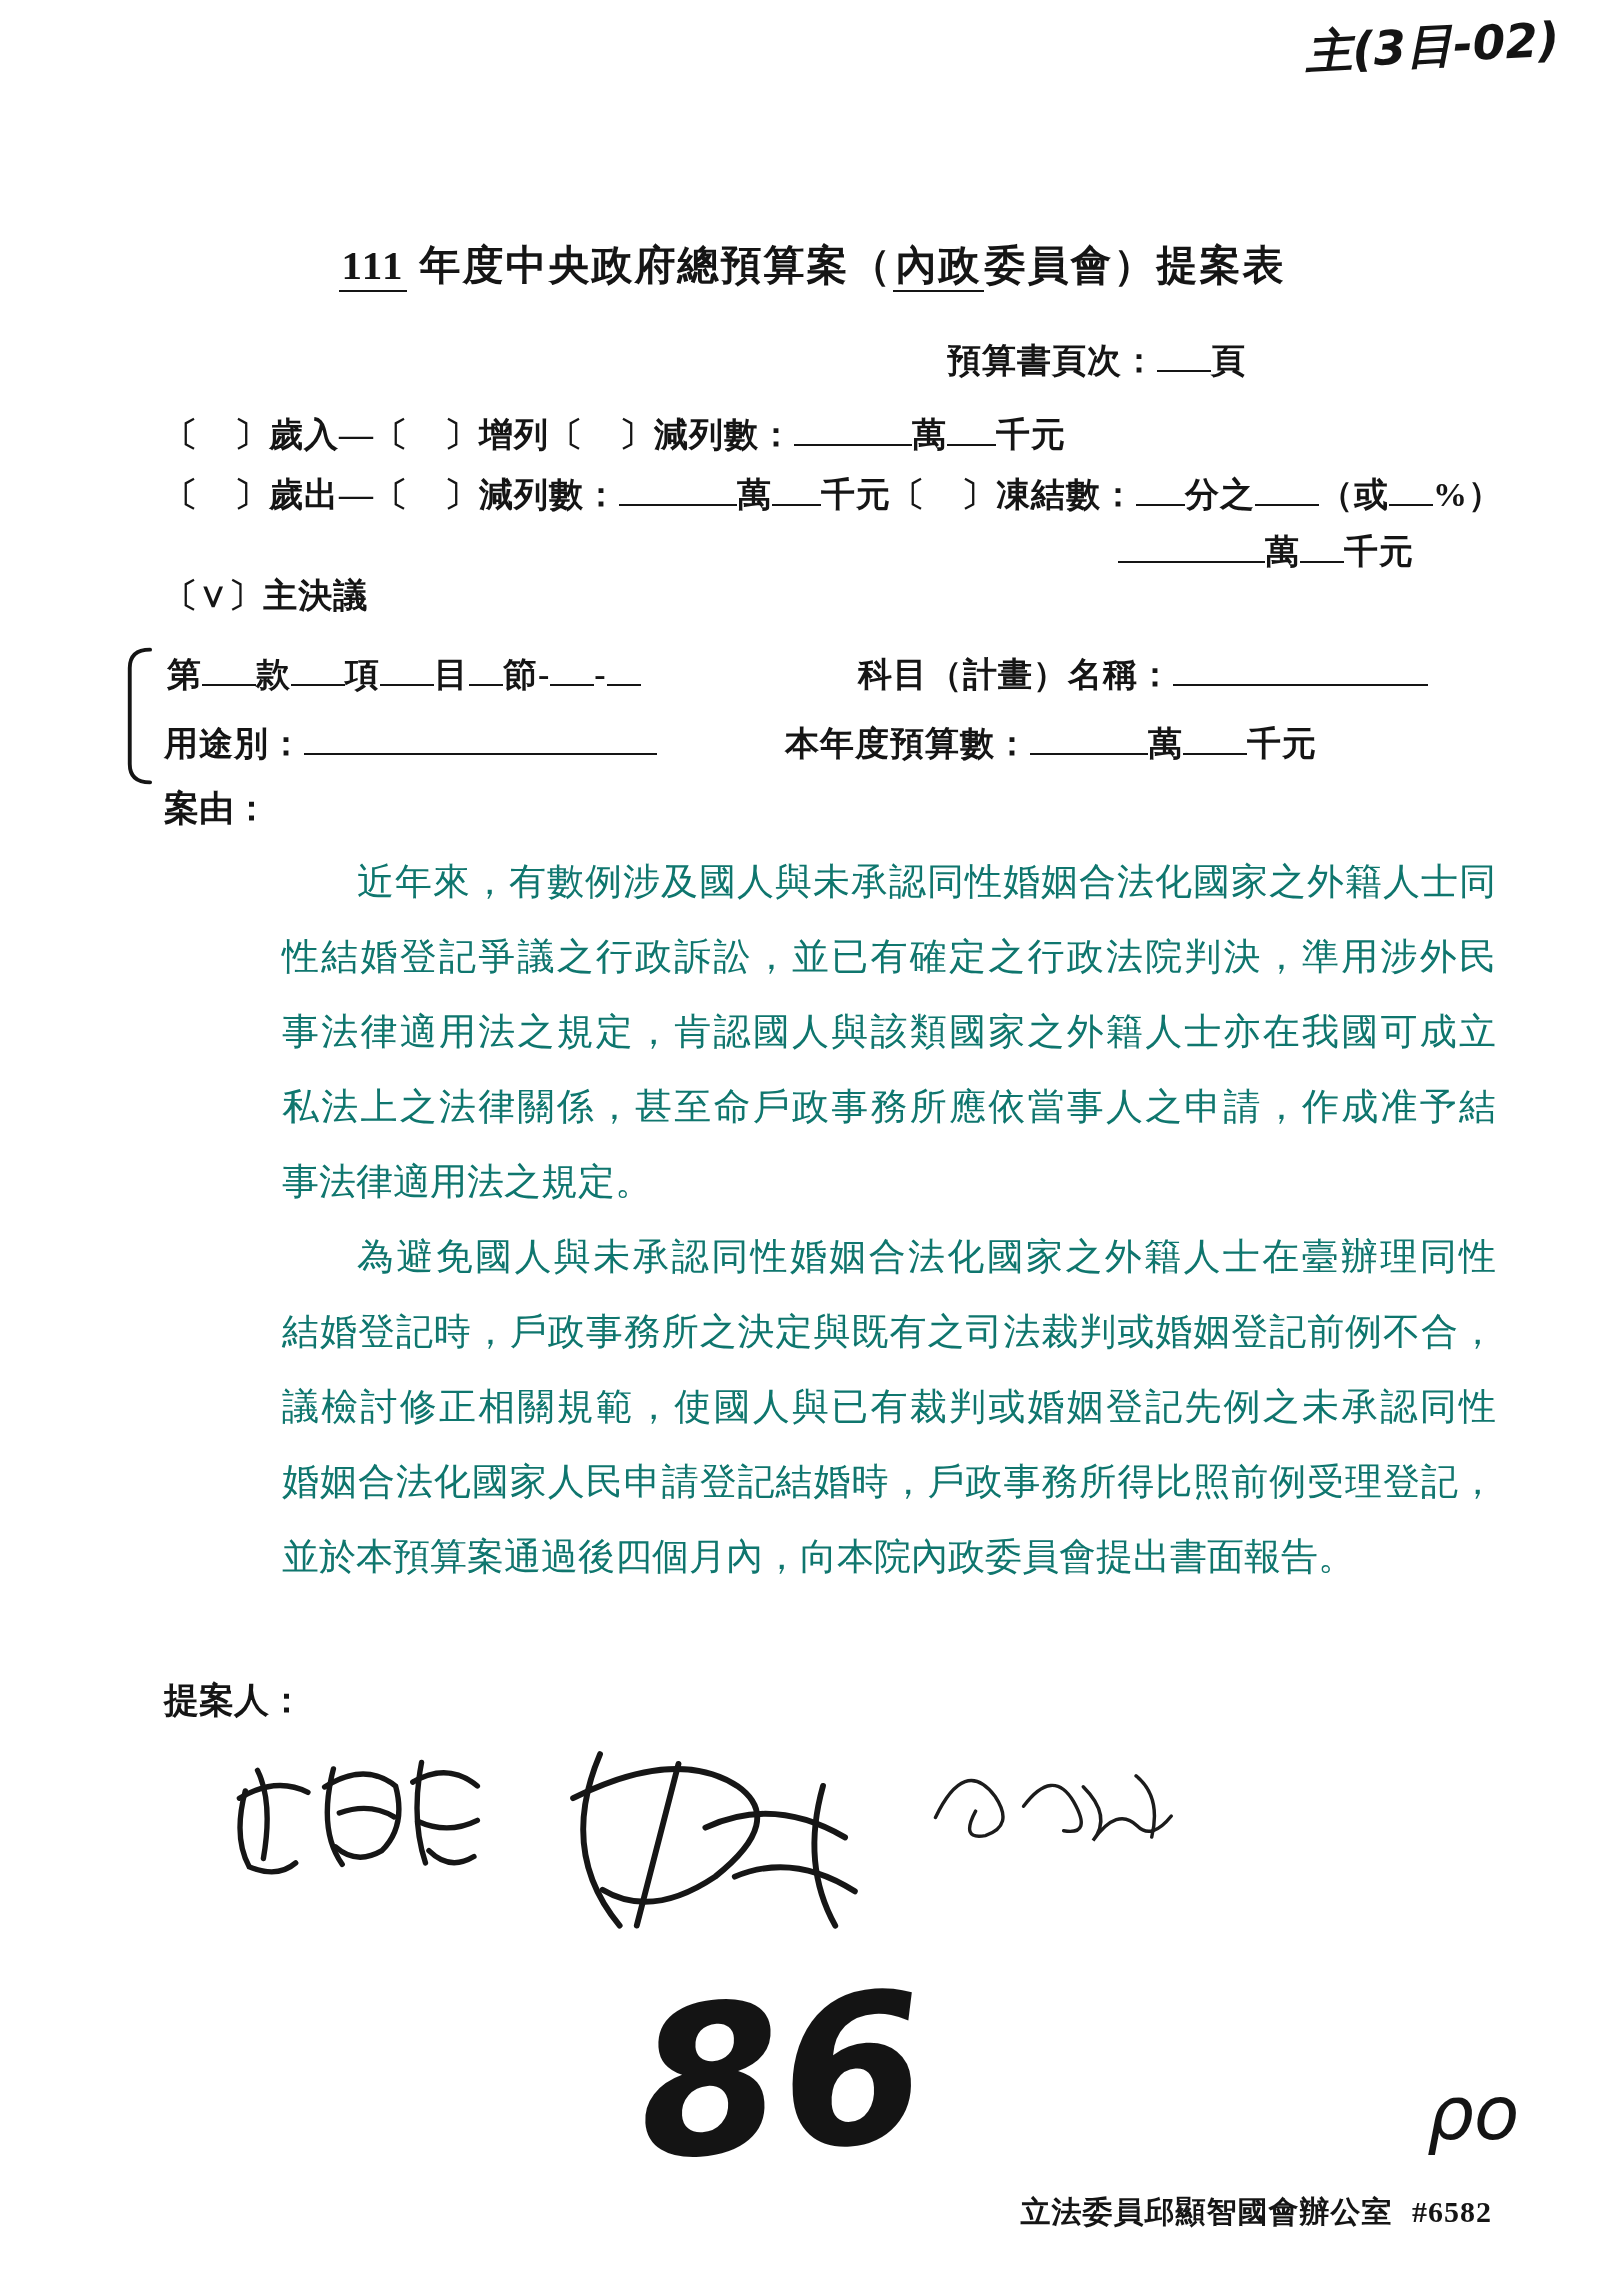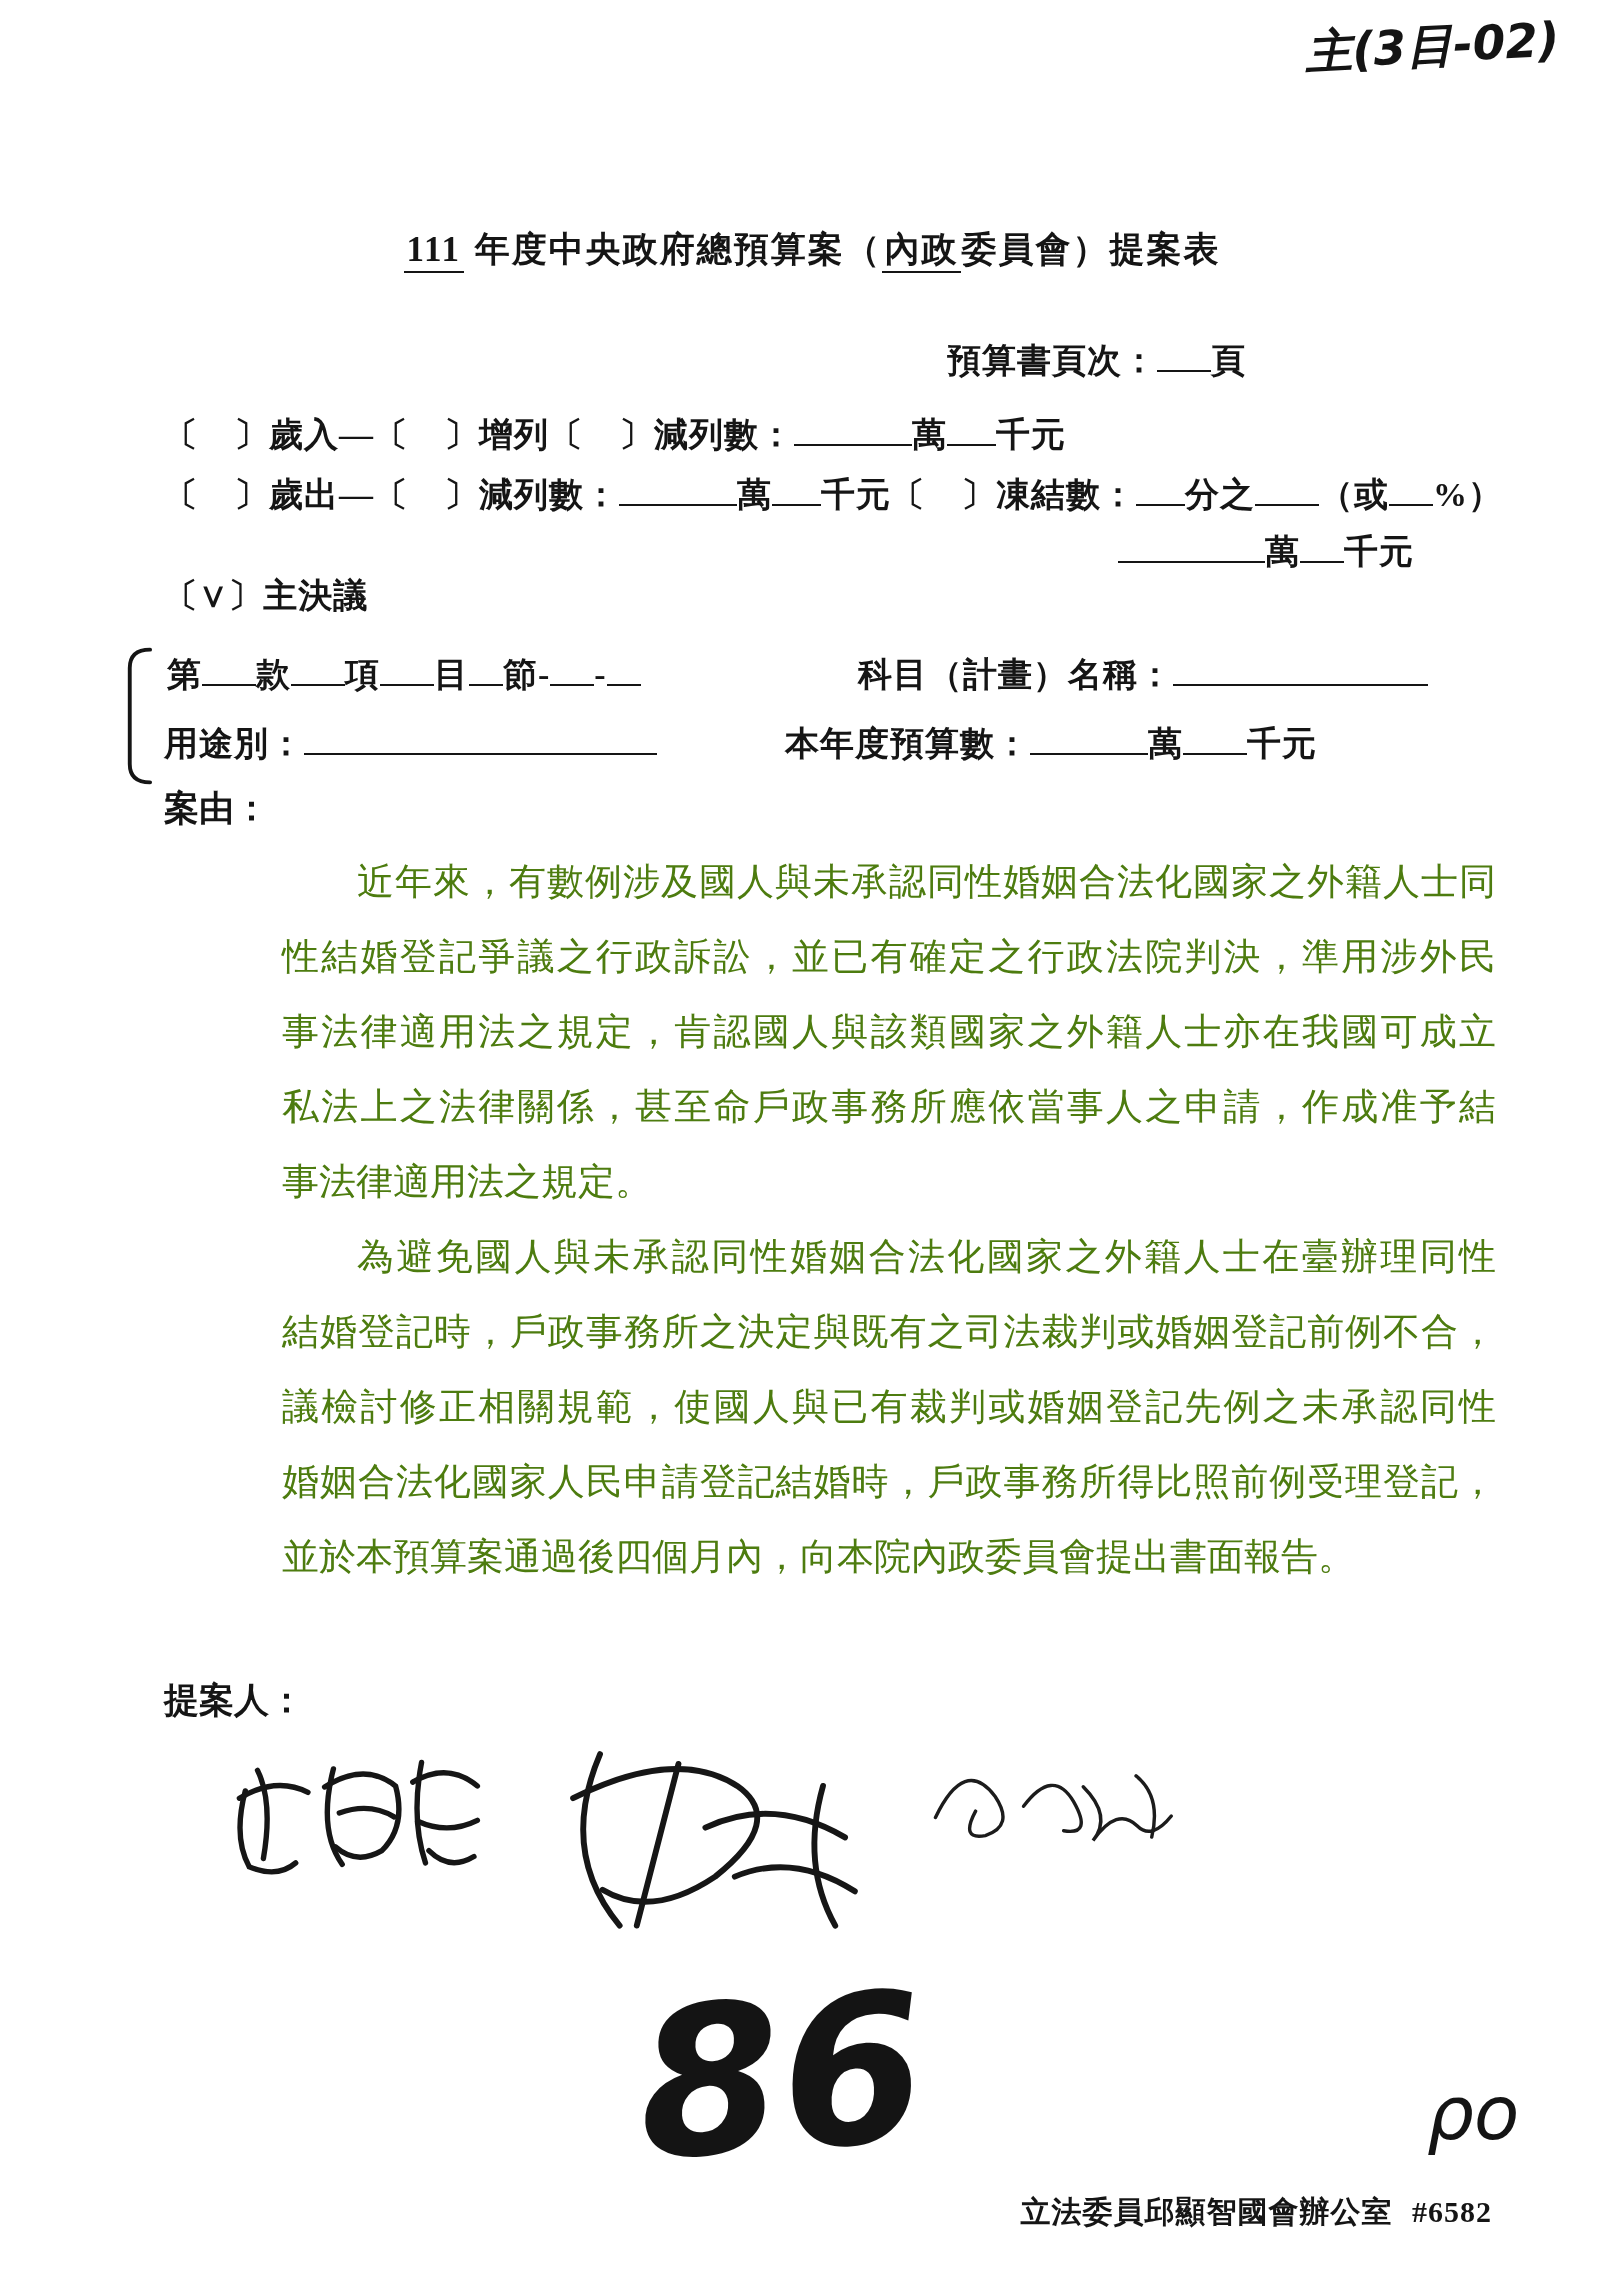--- a/index.html
+++ b/index.html
@@ -7,23 +7,23 @@
   .page {
     position:relative;
     width:1624px; height:2295px;
     background:#ffffff;
     color:#151515;
     font-family:"Liberation Serif", serif;
     overflow:hidden;
   }
   .abs { position:absolute; }
   .title {
-    top:226px; left:0; width:1624px;
+    top:238px; left:0; width:1624px;
     text-align:center;
-    font-size:35px; font-weight:bold;
+    font-size:41px; font-weight:bold;
     letter-spacing:2px;
   }
   .u { border-bottom:2.9px solid #151515; padding:0 2.9px 2px 2.9px; }
   .formline {
     font-size:34px; font-weight:bold;
     white-space:nowrap;
     letter-spacing:1px;
   }
   .blank {
     display:inline-block;
@@ -32,21 +32,21 @@
   }
   .blank.filled { text-align:center; font-weight:bold; }
   .w70{width:34px}.w90{width:44px}.w100{width:49px}.w110{width:54px}
   .w130{width:64px}.w240{width:118px}.w300{width:147px}
   .w520{width:255px}.w600{width:294px}.w720{width:353px}
   .gap{display:inline-block;width:19.6px}
   .caselabel { font-size:35px; font-weight:bold; }
   .bodytext {
     top:844px; left:282px; width:1214px;
     font-size:37px; line-height:75px;
-    color:#4d7c0f;
+    color:#0f766e;
     font-family:Liberation Serif, serif;
   }
   .jline { text-align:justify; text-align-last:justify; text-justify:inter-character; }
   .lline { text-align:left; }
   .indent { padding-left:75px; }
   .hand {
     font-family:"DejaVu Sans", sans-serif;
     font-style:italic; color:#141414;
   }
   .topmark { top:14.7px; left:1305px; font-size:47px; transform:rotate(-3deg); font-weight:bold; }

